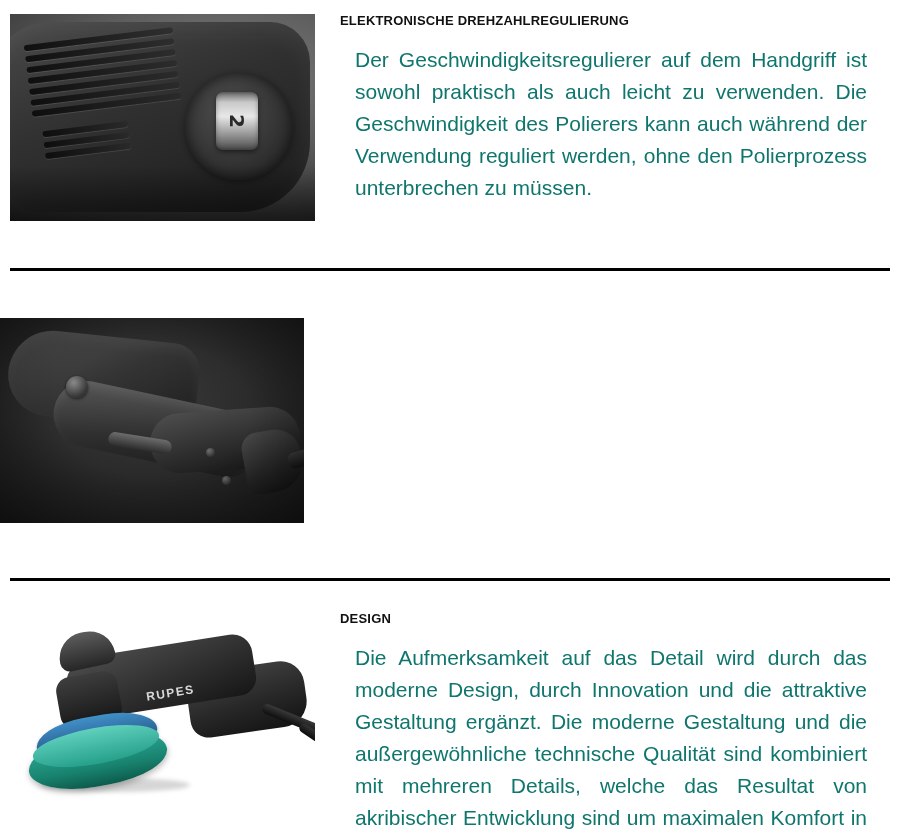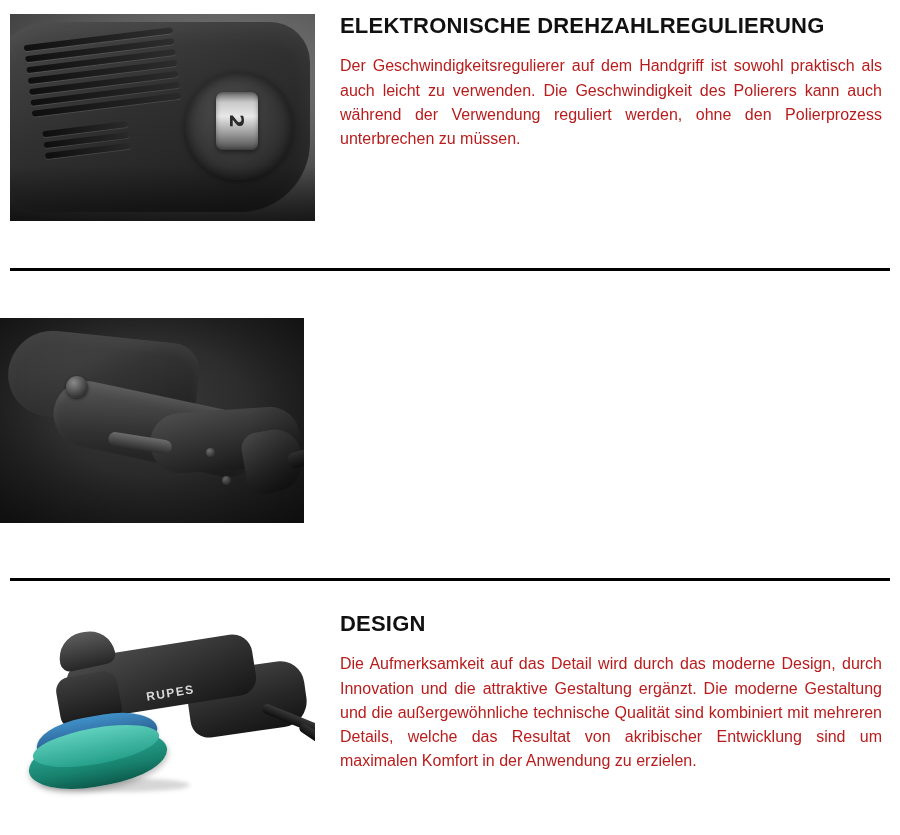--- a/index.html
+++ b/index.html
@@ -24,34 +24,34 @@
   .section {
     display: flex;
     align-items: flex-start;
     width: 900px;
   }
 
   .col-media { flex: 0 0 auto; }
   .col-text  { flex: 1 1 auto; }
 
   .sec-title {
-    font-size: 22px;
+    font-size: 13px;
     font-weight: bold;
     letter-spacing: 0.2px;
     color: #111111;
     margin: 0 0 16px 0;
     line-height: 1.1;
   }
 
   .sec-body {
-    font-size: 16px;
+    font-size: 21px;
     line-height: 1.52;
-    color: #b91c1c;
+    color: #0f766e;
     text-align: justify;
-    margin: 0;
+    margin: 15px;
   }
 
   
   .divider {
     position: absolute;
     left: 10px;
     width: 880px;
     height: 3px;
     background: #000000;
   }

